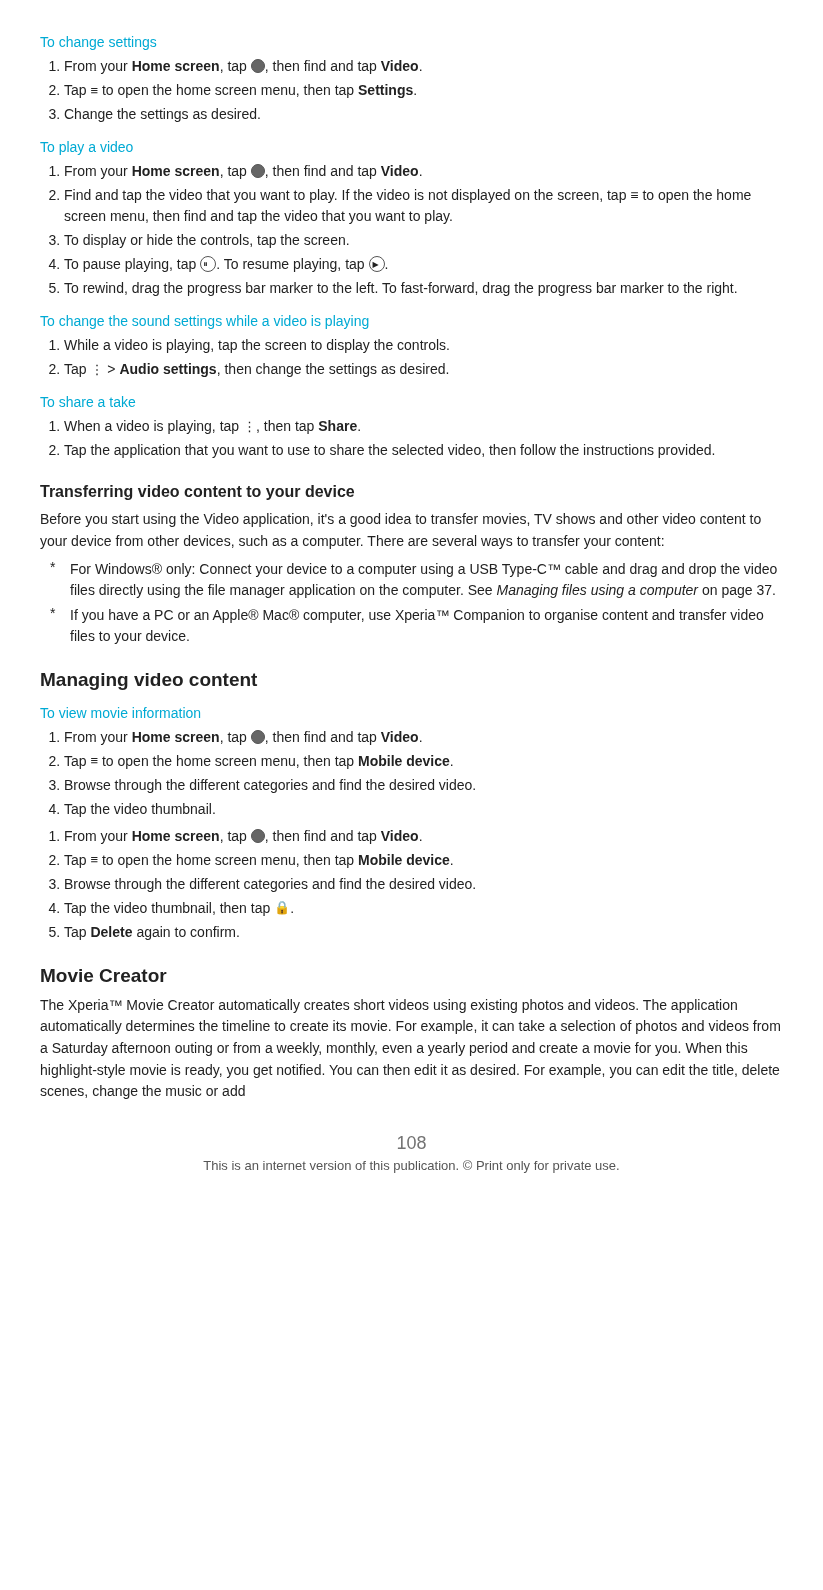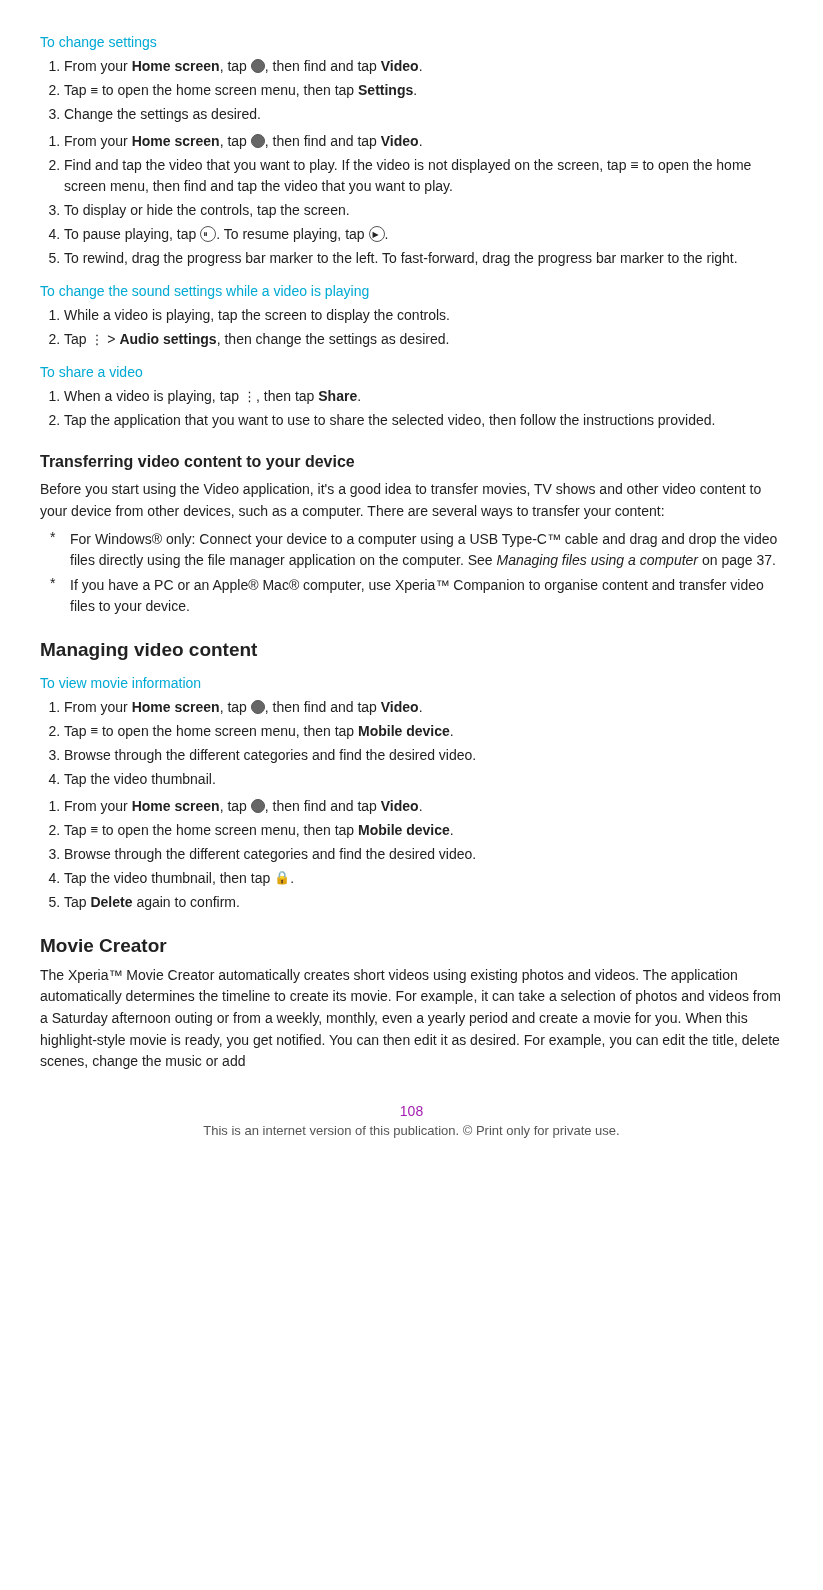--- a/index.html
+++ b/index.html
@@ -66,22 +66,22 @@
       flex: 1;
       line-height: 1.5;
     }
     .page-footer {
       text-align: center;
       margin-top: 30px;
       color: #555;
       font-size: 13px;
     }
     .page-number {
-      font-size: 14px;
-      color: #a21caf;
+      font-size: 18px;
+      color: #737373;
       margin-bottom: 4px;
     }
     .icon-pause {
       display: inline-block;
       border: 1.5px solid #555;
       border-radius: 50%;
       width: 16px;
       height: 16px;
       vertical-align: middle;
       position: relative;
@@ -150,39 +150,40 @@
 <div>
   <div class="section-heading">To change settings</div>
   <ol>
     <li>From your <span class="bold underline">Home screen</span>, tap <span class="icon-dot"></span>, then find and tap <span class="bold">Video</span>.</li>
     <li>Tap <span class="icon-menu">≡</span> to open the home screen menu, then tap <span class="bold">Settings</span>.</li>
     <li>Change the settings as desired.</li>
   </ol>
 </div>
 
 <div>
+  <div class="section-heading">To play a video</div>
   <ol>
     <li>From your <span class="bold underline">Home screen</span>, tap <span class="icon-dot"></span>, then find and tap <span class="bold">Video</span>.</li>
     <li>Find and tap the video that you want to play. If the video is not displayed on the screen, tap ≡ to open the home screen menu, then find and tap the video that you want to play.</li>
     <li>To display or hide the controls, tap the screen.</li>
     <li>To pause playing, tap <span class="icon-pause"></span>. To resume playing, tap <span class="icon-play"></span>.</li>
     <li>To rewind, drag the progress bar marker to the left. To fast-forward, drag the progress bar marker to the right.</li>
   </ol>
 </div>
 
 <div>
   <div class="section-heading">To change the sound settings while a video is playing</div>
   <ol>
     <li>While a video is playing, tap the screen to display the controls.</li>
     <li>Tap <span class="icon-more">⋮</span> &gt; <span class="bold">Audio settings</span>, then change the settings as desired.</li>
   </ol>
 </div>
 
 <div>
-  <div class="section-heading">To share a video</div>
+  <div class="section-heading">To share a take</div>
   <ol>
     <li>When a video is playing, tap <span class="icon-more">⋮</span>, then tap <span class="bold">Share</span>.</li>
     <li>Tap the application that you want to use to share the selected video, then follow the instructions provided.</li>
   </ol>
 </div>
 
 <div style="margin-top: 18px;">
   <div class="big-heading">Transferring video content to your device</div>
   <p>Before you start using the Video application, it's a good idea to transfer movies, TV shows and other video content to your device from other devices, such as a computer. There are several ways to transfer your content:</p>
   <div class="bullet-section">

